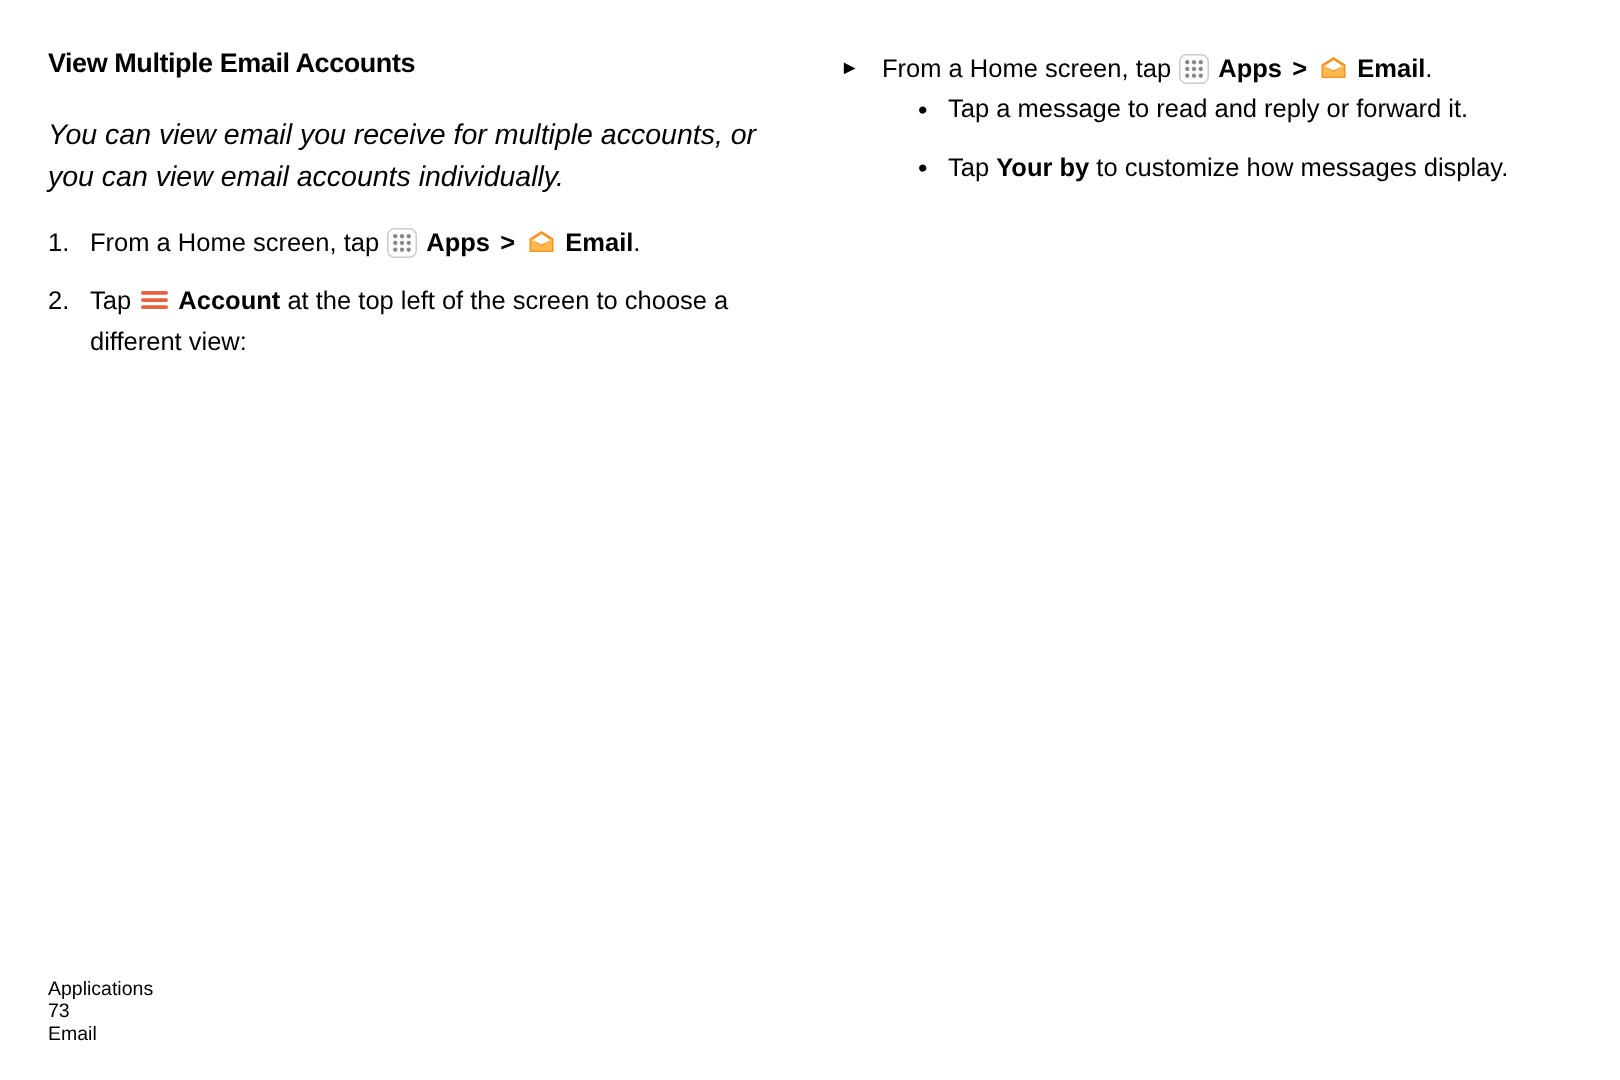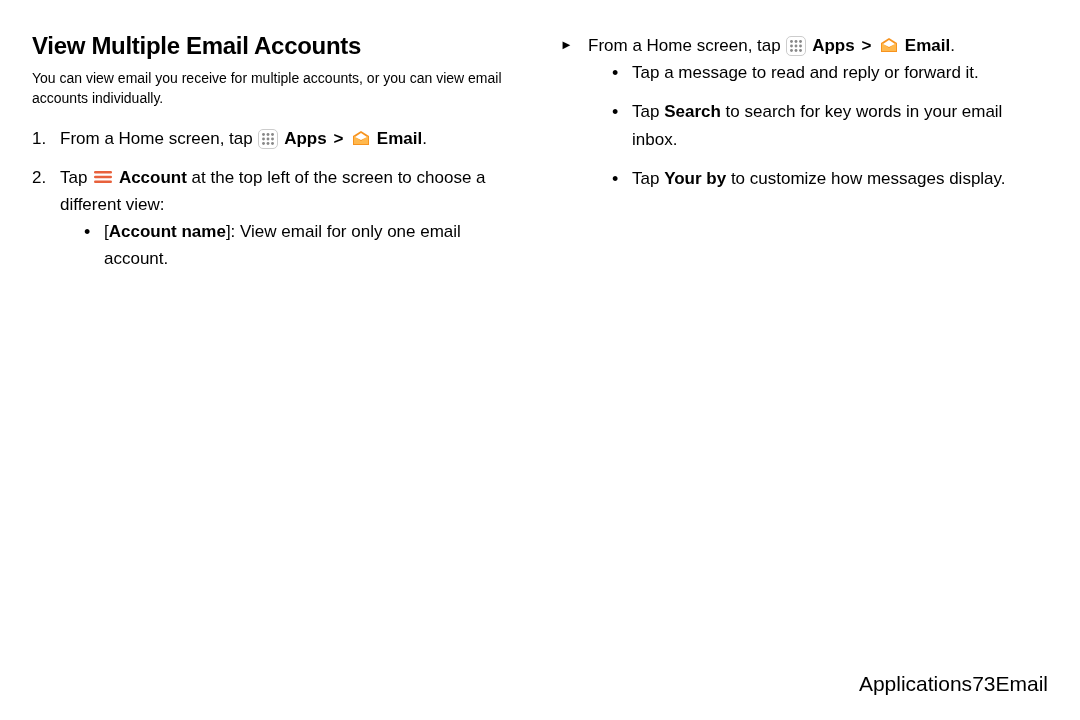--- a/index.html
+++ b/index.html
@@ -13,29 +13,30 @@
     }
     .page {
       display: flex;
       gap: 40px;
       padding: 32px 32px 0 32px;
     }
     .col {
       flex: 1;
     }
     h2 {
-      font-size: 24px;
+      font-size: 18px;
       font-weight: 700;
-      margin-bottom: 8px;
+      margin-bottom: 24px;
       letter-spacing: -0.3px;
     }
     .intro {
-      font-size: 14px;
+      font-size: 19px;
       line-height: 1.45;
       margin-bottom: 16px;
+      font-style: italic;
     }
     ol {
       list-style: none;
       counter-reset: item;
       padding-left: 0;
     }
     ol > li {
       counter-increment: item;
       font-size: 17px;
       line-height: 1.6;
@@ -113,22 +114,23 @@
       vertical-align: -1px;
       margin: 0 2px;
     }
     .icon-mailbox svg { width: 100%; height: 100%; }
     .footer {
       position: absolute;
       bottom: 24px;
       left: 32px;
       right: 32px;
       display: flex;
-      justify-content: flex-end;
-      font-size: 21px;
+      justify-content: space-between;
+      font-size: 13px;
+      flex-direction: column;
     }
   </style>
 </head>
 <body>
 
 <div class="page">
 
   <div class="col">
     <h2>View Multiple Email Accounts</h2>
     <p class="intro">You can view email you receive for multiple accounts, or you can view email accounts individually.</p>
@@ -167,23 +169,20 @@
         <span class="icon-mailbox">
           <svg viewBox="0 0 18 14">
             <rect x="0" y="1" width="18" height="2.5" rx="1.2" fill="#e8613c"></rect>
             <rect x="0" y="5.75" width="18" height="2.5" rx="1.2" fill="#e8613c"></rect>
             <rect x="0" y="10.5" width="18" height="2.5" rx="1.2" fill="#e8613c"></rect>
           </svg>
         </span>
         <span class="b">Account</span>
         <span> at the top left of the screen to choose a different view:</span>
         <ul class="bullets">
-          <li>
-            <span>[</span><span class="b">Account name</span><span>]</span><span>: View email for only one email account.</span>
-          </li>
         </ul>
       </li>
     </ol>
   </div>
 
   <div class="col">
     <ul class="arrow-list">
       <li>
         <span>From a Home screen, tap </span>
         <span class="icon-apps">
@@ -207,23 +206,20 @@
           <svg viewBox="0 0 20 20">
             <path d="M2 8 L10 3 L18 8 L18 17 L2 17 Z" fill="#f7931e"></path>
             <path d="M3 8 L10 13 L17 8 L17 16 L3 16 Z" fill="#ffb84d"></path>
             <path d="M4 9 L10 5 L16 9 L10 12 Z" fill="#fff"></path>
           </svg>
         </span>
         <span class="b">Email</span><span>.</span>
         <ul class="bullets">
           <li>Tap a message to read and reply or forward it.</li>
           <li>
-            <span>Tap </span><span class="b">Search</span><span> to search for key words in your email inbox.</span>
-          </li>
-          <li>
             <span>Tap </span><span class="b">Your by</span><span> to customize how messages display.</span>
           </li>
         </ul>
       </li>
     </ul>
   </div>
 
 </div>
 
 <div class="footer">

